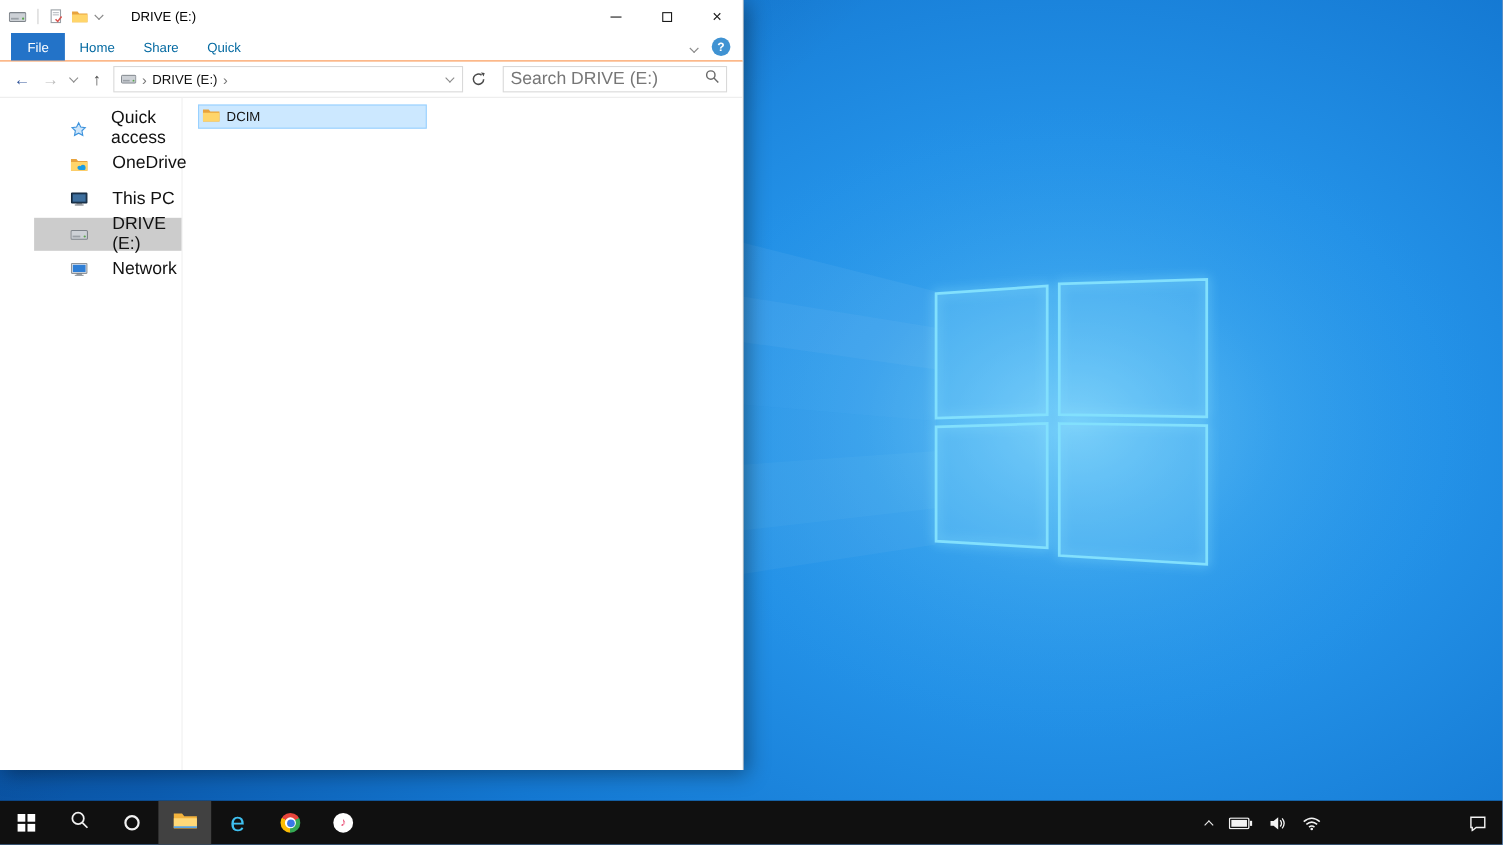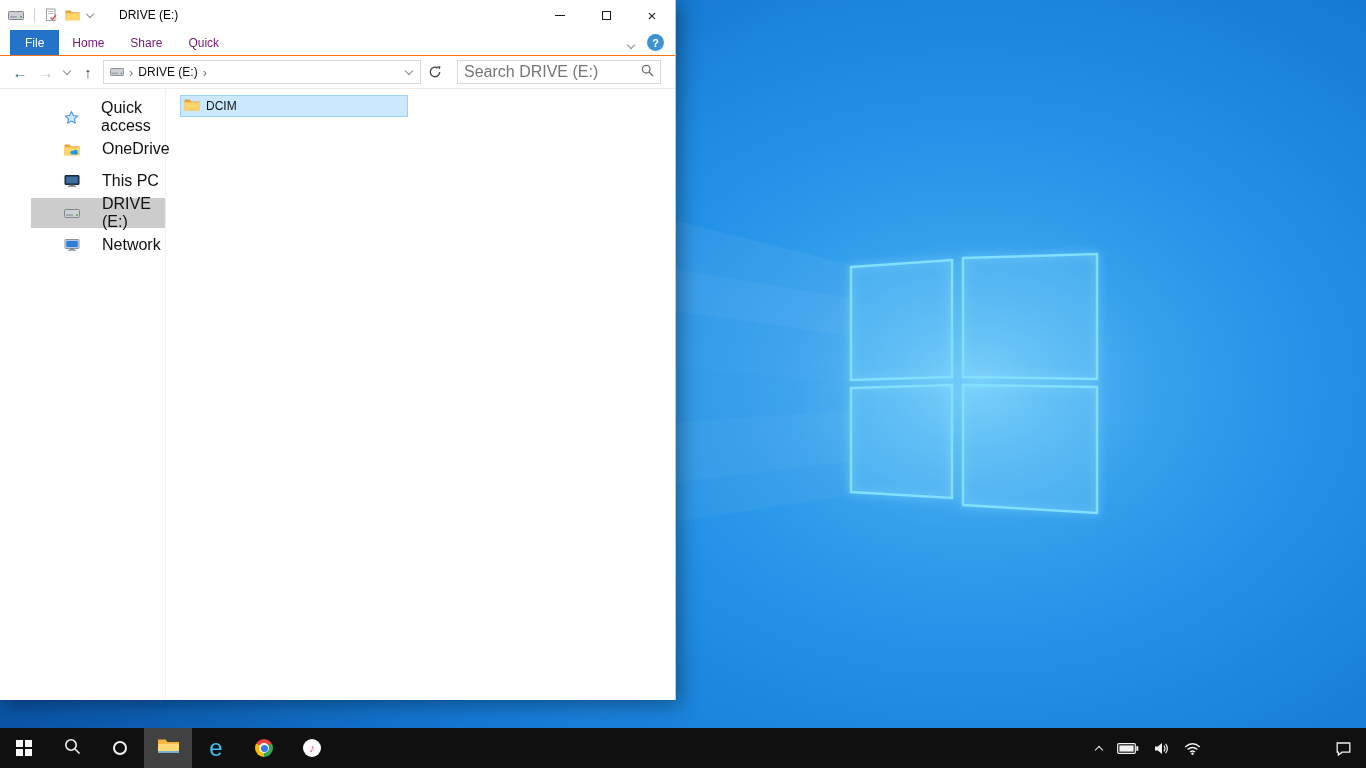--- a/index.html
+++ b/index.html
@@ -24,21 +24,21 @@
   .chev{display:inline-block;width:6px;height:6px;border-right:1.4px solid #555;border-bottom:1.4px solid #555;transform:rotate(45deg);margin-top:-3px;}
   .chev.lite{border-color:#8a8a8a;}
   .chev-up{display:inline-block;width:6px;height:6px;border-left:1.6px solid #ececec;border-top:1.6px solid #ececec;transform:rotate(45deg);margin-top:3px;}
   .win-title{font-size:12px;color:#000;margin-left:26px;}
   .caption{position:absolute;right:0;top:0;height:30px;display:flex;}
   .capbtn{width:46px;height:30px;display:flex;align-items:center;justify-content:center;color:#1a1a1a;font-size:15px;background:transparent;border:none;}
   .icon-min{width:10px;height:1px;background:#1a1a1a;}
   .icon-max{width:9px;height:9px;border:1px solid #1a1a1a;}
 
   .ribbon{height:26px;flex:0 0 26px;display:flex;align-items:stretch;border-bottom:1px solid #f97316;background:#fff;}
-  .tab{display:flex;align-items:center;padding:0 13px;font-size:12px;color:#701a75;}
+  .tab{display:flex;align-items:center;padding:0 13px;font-size:12px;color:#0369a1;}
   .tab-file{background:#2373c8;color:#fff;margin-left:10px;padding:0 15px;}
   .ribbon-right{margin-left:auto;display:flex;align-items:center;gap:13px;padding-right:11px;}
   .help-btn{width:17px;height:17px;border-radius:50%;background:#3f92d2;color:#fff;font-size:11px;font-weight:700;display:flex;align-items:center;justify-content:center;}
 
   .navrow{height:33px;flex:0 0 33px;display:flex;align-items:center;padding:0 7px;border-bottom:1px solid #ebebeb;background:#fff;}
   .navbtn{width:26px;height:26px;display:flex;align-items:center;justify-content:center;font-size:15px;color:#35589c;}
   .navbtn.plain{color:#4a4a4a;}
   .navbtn.disabled{color:#bdbdbd;}
   .navbtn-split{width:16px;height:26px;display:flex;align-items:center;justify-content:center;}
   .addressbar{display:flex;align-items:center;height:24px;border:1px solid #d9d9d9;width:318px;margin-left:2px;padding-left:6px;background:#fff;}
@@ -50,21 +50,21 @@
   .searchbox{display:flex;align-items:center;height:24px;border:1px solid #d9d9d9;margin-left:10px;width:204px;padding:0 6px;background:#fff;}
   .searchbox input{flex:1;border:none;outline:none;font-size:16px;color:#222;min-width:0;background:transparent;}
   .searchbox input::placeholder{color:#767676;}
 
   .window-body{flex:1;display:flex;min-height:0;background:#fff;}
   .sidebar{width:166px;flex:0 0 166px;padding-top:13px;border-right:1px solid #f0f0f0;}
   .side-item{height:30px;margin-bottom:2px;display:flex;align-items:center;padding-left:33px;gap:22px;font-size:16px;color:#111;margin-left:31px;}
   .side-item.selected{background:#cccccc;}
   .side-ic{display:flex;align-items:center;width:16px;justify-content:center;}
   .content{flex:1;position:relative;}
-  .file-tile{position:absolute;left:14px;top:6px;width:228px;height:22px;background:#cce8ff;border:1px solid #99d1ff;display:flex;align-items:center;gap:6px;padding-left:3px;font-size:12px;color:#111;}
+  .file-tile{position:absolute;left:14px;top:6px;width:208px;height:22px;background:#cce8ff;border:1px solid #99d1ff;display:flex;align-items:center;gap:6px;padding-left:3px;font-size:12px;color:#111;}
 
   .statusbar{height:23px;flex:0 0 23px;border-top:1px solid #ececec;display:flex;align-items:center;padding-left:22px;padding-right:8px;font-size:12px;color:#222;background:#fff;}
   .status-sep{width:1px;height:13px;background:#d9d9d9;margin:0 12px;}
   .viewbtns{margin-left:auto;display:flex;gap:3px;}
   .viewbtn{width:21px;height:19px;display:flex;align-items:center;justify-content:center;}
   .viewbtn.selected{background:#cde3f6;box-shadow:inset 0 0 0 1px #8fbde4;}
 
   
   .taskbar{position:absolute;left:0;bottom:0;width:1366px;height:40px;background:#101010;display:flex;align-items:stretch;z-index:10;}
   .taskbtn{width:48px;display:flex;align-items:center;justify-content:center;}

